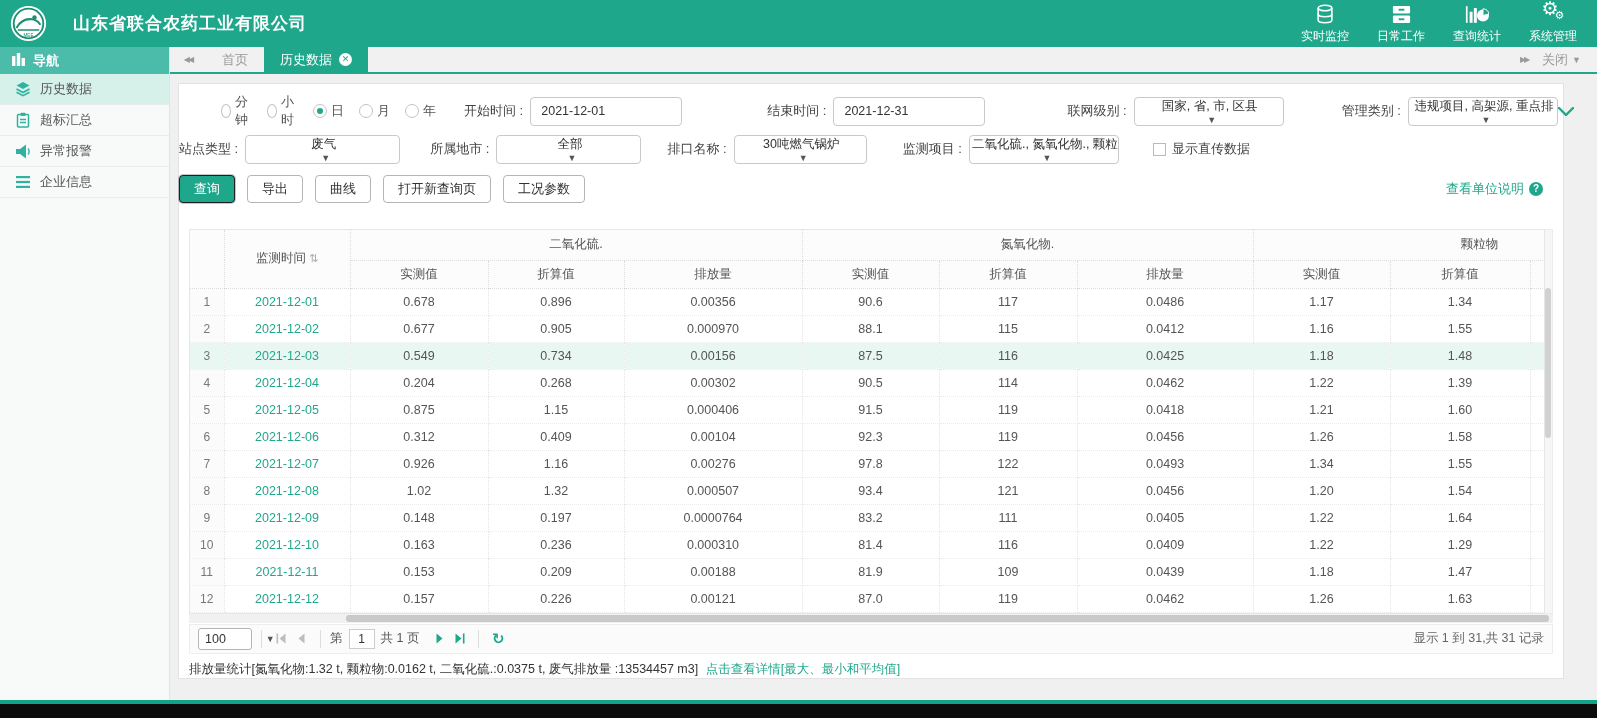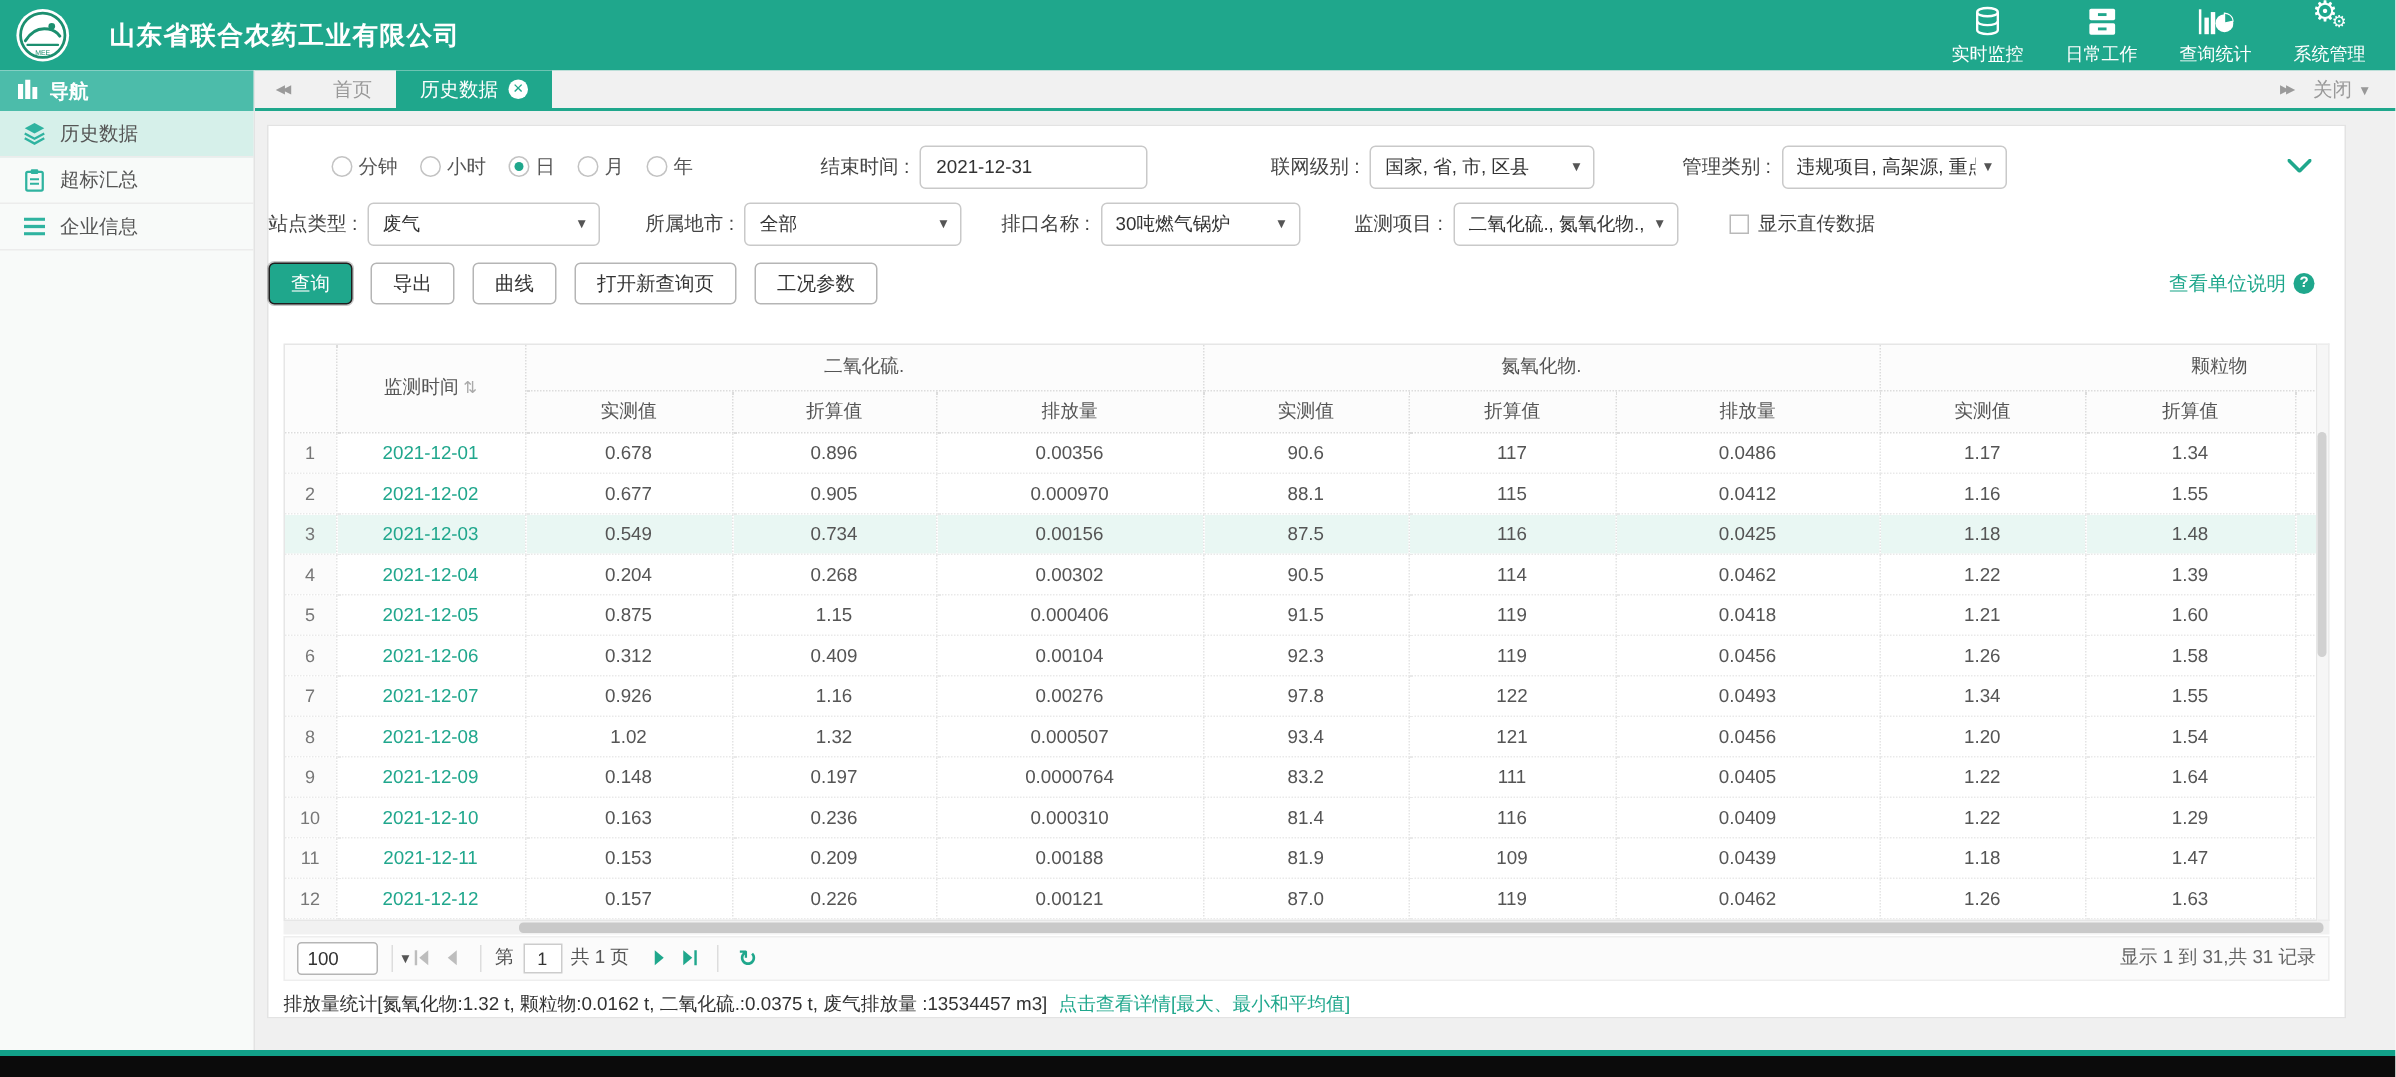--- a/index.html
+++ b/index.html
@@ -43,21 +43,21 @@
   .frow1 { height:38px; }
   .frow2 { height:34px; margin-top:2px; }
   .frow3 { height:36px; margin-top:5px; }
   .radio-group { margin-left:42px; display:flex; align-items:center; gap:15px; }
   .radio { display:flex; align-items:center; gap:4px; font-size:13px; color:#555; cursor:pointer; }
   .radio-circle { width:14px; height:14px; border:1px solid #c3c3c3; border-radius:50%; background:#fff; position:relative; }
   .radio.checked .radio-circle::after { content:""; position:absolute; left:3px; top:3px; width:6px; height:6px; border-radius:50%; background:#1fa78c; }
   .field { display:flex; align-items:center; }
   .field > label { font-size:13px; color:#444; margin-right:7px; white-space:nowrap; }
   .text-input { width:152px; height:29px; border:1px solid #c9c9c9; border-radius:4px; padding:0 10px; font-size:12.5px; color:#333; font-family:inherit; outline:none; }
-  .select { width:150px; height:29px; border:1px solid #c9c9c9; border-radius:4px; background:#fff; display:flex; align-items:center; padding:0 7px 0 9px; font-size:12.5px; color:#333; cursor:pointer; }
+  .select { width:150px; height:29px; border:1px solid #c9c9c9; border-radius:4px; background:#fff; display:flex; align-items:center; padding:0 7px 0 9px; font-size:12.5px; color:#333; cursor:pointer;flex-direction:column; }
   .select .sel-val { flex:1; overflow:hidden; white-space:nowrap; }
   .select .caret { color:#555; font-size:9px; margin-left:4px; }
   .ml28{margin-left:28px;} .ml85{margin-left:85px;} .ml82{margin-left:82px;} .ml58{margin-left:58px;}
   .ml30{margin-left:30px;} .ml26{margin-left:26px;} .ml36{margin-left:36px;} .ml34{margin-left:34px;}
   .collapse-btn { margin-left:auto; margin-right:4px; cursor:pointer; }
   .checkbox-wrap { display:flex; align-items:center; gap:6px; font-size:13px; color:#444; cursor:pointer; }
   .cbx { width:13px; height:13px; border:1px solid #b9b9b9; background:#fff; }
   .btn { height:28px; padding:0 14px; background:#fff; border:1px solid #b5b5b5; border-radius:4px; font-size:13px; color:#333; margin-right:12px; cursor:pointer; font-family:inherit; }
   .btn.primary { background:#1fa78c; color:#fff; border:1px solid #1f1f1f; box-shadow:0 0 0 1px rgba(30,30,30,.25);text-align:center; }
   .unit-help { margin-left:auto; margin-right:2px; display:flex; align-items:center; gap:5px; color:#1fa78c; font-size:13px; cursor:pointer; }
@@ -182,20 +182,29 @@
             <svg width="14" height="16" viewBox="0 0 14 16">
               <rect x="1.5" y="2.5" width="11" height="12.5" rx="1" fill="none" stroke="#2fb3a0" stroke-width="1.5"></rect>
               <rect x="4.5" y="0.8" width="5" height="3.2" rx="0.8" fill="#2fb3a0"></rect>
               <path d="M4 7.5 h6 M4 10.5 h6" stroke="#2fb3a0" stroke-width="1.3"></path>
             </svg>
           </span>
           <span>超标汇总</span>
         </div>
         <div class="side-item">
           <span class="side-icon">
+            <svg width="16" height="15" viewBox="0 0 16 15">
+              <polygon points="1,5 5,5 11,0.5 11,14.5 5,10 1,10" fill="#2fb3a0"></polygon>
+              <path d="M13 4.5 a5 5 0 0 1 0 6" fill="none" stroke="#2fb3a0" stroke-width="1.4"></path>
+            </svg>
+          </span>
+          <span>异常报警</span>
+        </div>
+        <div class="side-item">
+          <span class="side-icon">
             <svg width="14" height="12" viewBox="0 0 14 12">
               <rect x="0" y="0" width="14" height="2.2" fill="#2fb3a0"></rect>
               <rect x="0" y="4.9" width="14" height="2.2" fill="#2fb3a0"></rect>
               <rect x="0" y="9.8" width="14" height="2.2" fill="#2fb3a0"></rect>
             </svg>
           </span>
           <span>企业信息</span>
         </div>
       </div>
   </div>
@@ -240,20 +249,24 @@
                 </span>
                 <span class="radio">
                   <span class="radio-circle"></span>
                   <span>月</span>
                 </span>
                 <span class="radio">
                   <span class="radio-circle"></span>
                   <span>年</span>
                 </span>
               </div>
+            <div class="field ml28">
+              <label>开始时间 :</label>
+              <input class="text-input" value="2021-12-01" style="">
+            </div>
             <div class="field ml85">
               <label>结束时间 :</label>
               <input class="text-input" value="2021-12-31" style="">
             </div>
             <div class="field ml82">
               <label>联网级别 :</label>
               <div class="select">
                 <span class="sel-val">国家, 省, 市, 区县</span>
                   <span class="caret">▼</span>
               </div>

